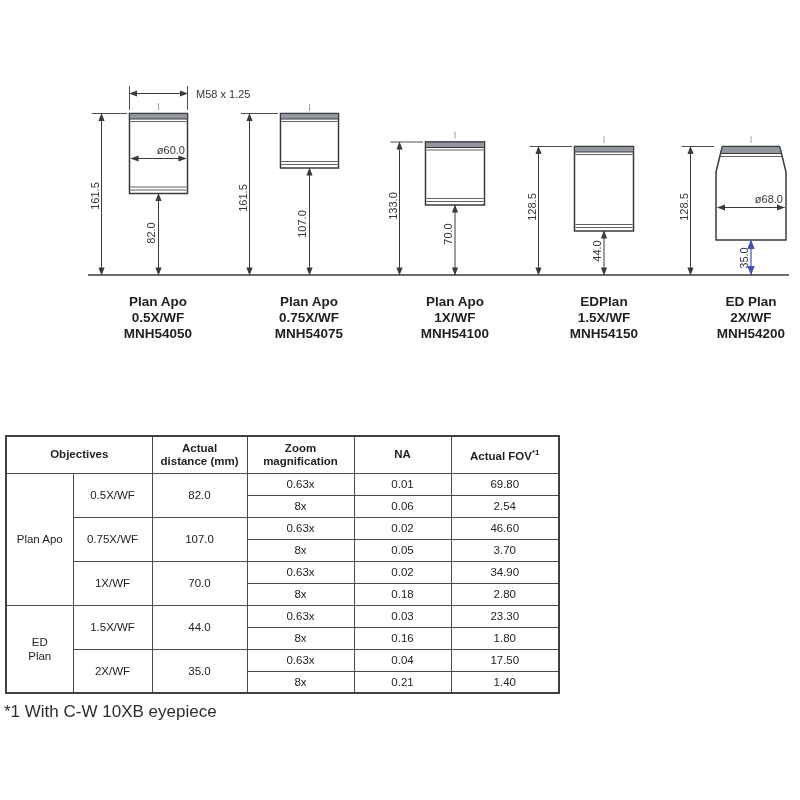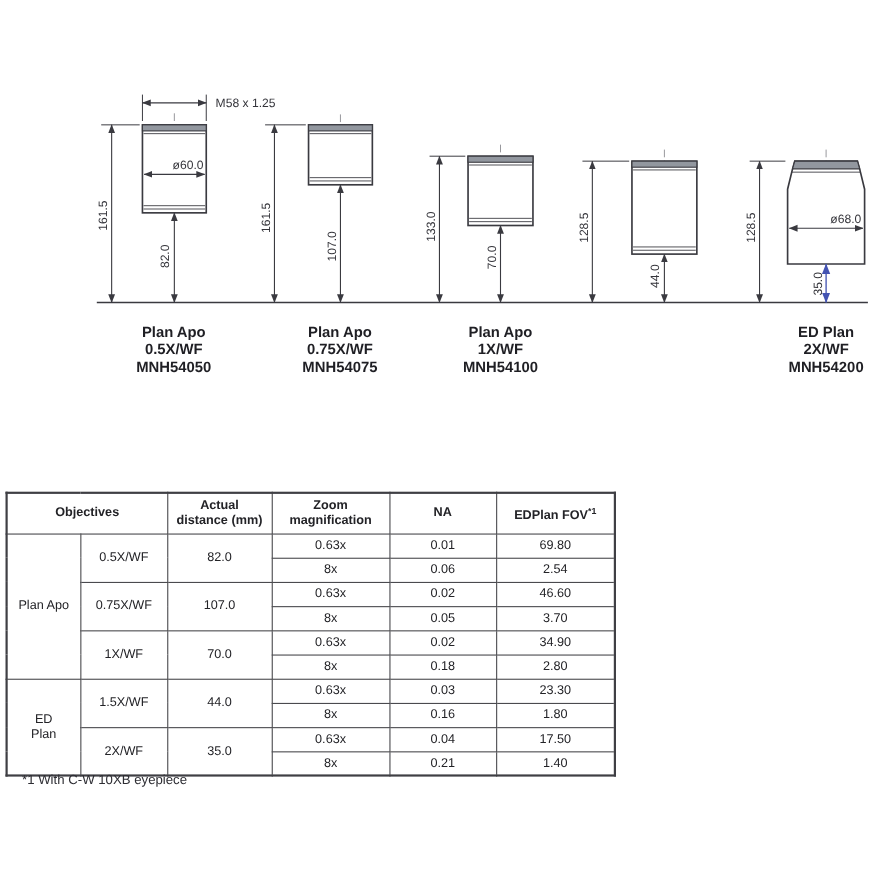--- a/index.html
+++ b/index.html
@@ -7,34 +7,34 @@
     position:relative;width:800px;height:800px;background:#ffffff;overflow:hidden;
     font-family:"Liberation Sans",sans-serif;color:#2d2d33;
   }
   svg.diagram{position:absolute;left:0;top:0;width:800px;height:370px;}
   svg .dimtext{font-family:"Liberation Sans",sans-serif;font-size:11px;fill:#35353b;}
   .olabel{
     position:absolute;top:294px;width:120px;text-align:center;
     font-size:13.5px;font-weight:700;line-height:16px;color:#1f1f24;letter-spacing:0;
   }
   .spec-table{
-    position:absolute;left:5px;top:447px;width:553px;
+    position:absolute;left:5px;top:435px;width:553px;
     border-collapse:collapse;table-layout:fixed;
     border:2px solid #3f3f44;
     font-size:11.5px;color:#232327;
   }
   .spec-table th,.spec-table td{
     border:1px solid #4a4a4e;text-align:center;vertical-align:middle;padding:0 8px;
   }
   .spec-table thead tr{height:37px;}
   .spec-table tbody tr{height:22px;}
   .spec-table th{font-weight:700;line-height:13px;}
   .spec-table sup{font-size:8px;vertical-align:super;}
   .group-cell{white-space:pre-line;line-height:14px;}
-  .footnote{position:absolute;left:20px;top:702px;font-size:12px;color:#2d2d33;}
+  .footnote{position:absolute;left:4px;top:702px;font-size:17px;color:#2d2d33;}
 </style>
 </head>
 <body>
 
 <div class="canvas">
 
   <svg class="diagram" viewBox="0 0 800 370">
     <defs>
       <marker id="ar" viewBox="0 0 9 9" refX="8.5" refY="4.5" markerWidth="8" markerHeight="8" orient="auto-start-reverse">
         <path d="M0,1 L9,4.5 L0,8 z" fill="#3a3a40"></path>
@@ -135,20 +135,25 @@
   <div class="olabel" style="left:249px">
     <div>Plan Apo</div>
     <div>0.75X/WF</div>
     <div>MNH54075</div>
   </div>
   <div class="olabel" style="left:395px">
     <div>Plan Apo</div>
     <div>1X/WF</div>
     <div>MNH54100</div>
   </div>
+  <div class="olabel" style="left:544px">
+    <div>EDPlan</div>
+    <div>1.5X/WF</div>
+    <div>MNH54150</div>
+  </div>
   <div class="olabel" style="left:691px">
     <div>ED Plan</div>
     <div>2X/WF</div>
     <div>MNH54200</div>
   </div>
 
   <table class="spec-table">
     <colgroup>
       <col style="width:67px">
         <col style="width:79px">
@@ -156,21 +161,21 @@
       <col style="width:107px">
         <col style="width:97px">
         <col style="width:108px">
     </colgroup>
     <thead>
       <tr>
         <th colspan="2">Objectives</th>
         <th>Actual distance (mm)</th>
         <th>Zoom magnification</th>
         <th>NA</th>
-        <th><span>EDPlan FOV</span><sup>*1</sup></th>
+        <th><span>Actual FOV</span><sup>*1</sup></th>
       </tr>
     </thead>
     <tbody>
       <tr>
         <td class="group-cell" rowspan="6">Plan Apo</td>
         <td rowspan="2">0.5X/WF</td>
         <td rowspan="2">82.0</td>
         <td>0.63x</td>
         <td>0.01</td>
         <td>69.80</td>

